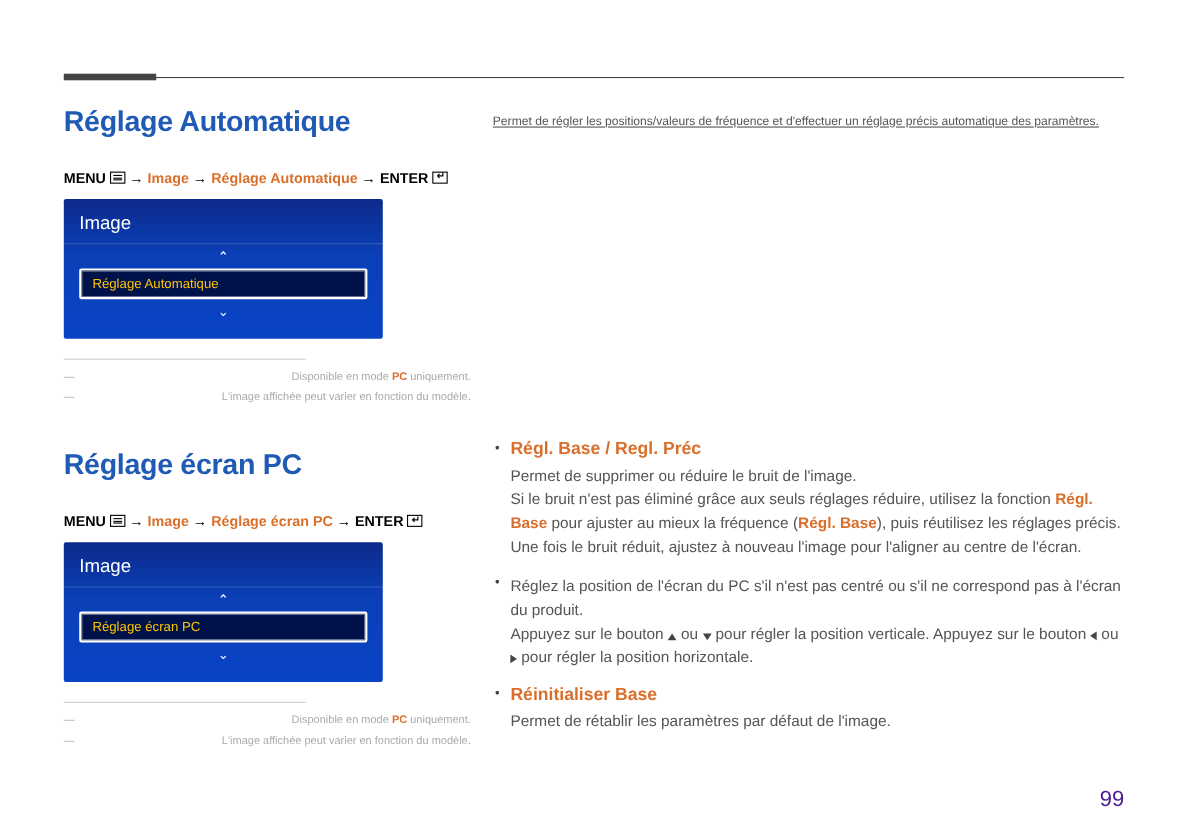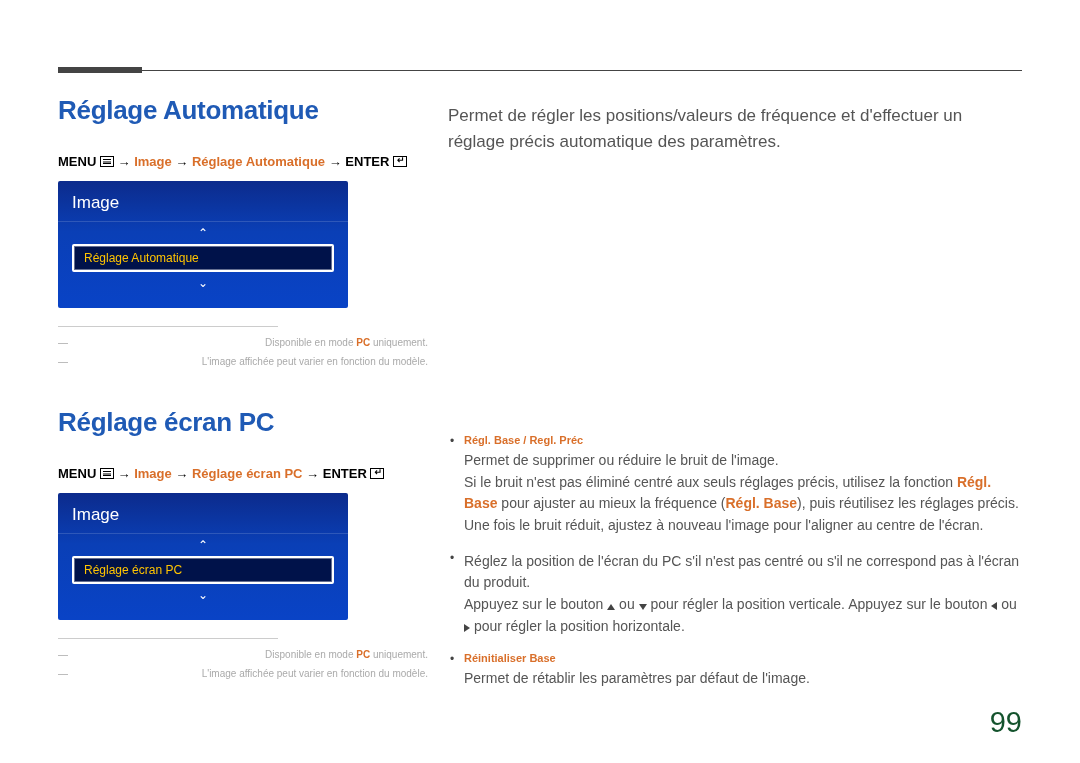--- a/index.html
+++ b/index.html
@@ -137,40 +137,41 @@
   }
   .footnote::before{
     content:"―";
     position:absolute;
     left:0; top:0;
     color:#aaa;
   }
   .footnote .pc { color:#d96f2a; font-weight:600; }
   .section2 { margin-top: 40px; }
   .right-desc {
-    font-size: 17px;
+    font-size: 11px;
     color: #555;
     line-height: 1.5;
     margin-bottom: 32px;
+    text-decoration: underline;
   }
   .bullet-list { list-style:none; }
   .bullet-item {
     position:relative;
     padding-left: 16px;
     margin-bottom: 14px;
   }
   .bullet-item::before{
     content:"•";
     position:absolute;
     left:2px; top:0;
     font-size:12px;
     color:#444;
   }
   .bullet-title {
-    font-size: 11px;
+    font-size: 16px;
     font-weight: 700;
     color: #d96f2a;
     margin-bottom: 4px;
   }
   .bullet-body {
     font-size: 14px;
     color: #555;
     line-height: 1.55;
   }
   .bullet-body .accent { color:#d96f2a; font-weight:600; }
@@ -180,22 +181,22 @@
     vertical-align:-1px;
   }
   .tri-up   { border-left:4px solid transparent; border-right:4px solid transparent; border-bottom:6px solid #444; }
   .tri-down { border-left:4px solid transparent; border-right:4px solid transparent; border-top:6px solid #444; }
   .tri-left { border-top:4px solid transparent; border-bottom:4px solid transparent; border-right:6px solid #444; }
   .tri-right{ border-top:4px solid transparent; border-bottom:4px solid transparent; border-left:6px solid #444; }
   .page-number{
     position:absolute;
     right:58px;
     bottom:24px;
-    font-size:29px;
-    color:#14532d;
+    font-size:20px;
+    color:#4c1d95;
     font-weight:300;
   }
 </style>
 </head>
 <body>
 
 <div class="page-rule-top"></div>
 <div class="page">
 
   <div class="left-col">
@@ -254,21 +255,21 @@
 
   <div class="right-col">
     <div class="right-desc" style="margin-top:8px;">Permet de régler les positions/valeurs de fréquence et d'effectuer un réglage précis automatique des paramètres.</div>
 
     <div style="margin-top:280px;">
       <ul class="bullet-list">
         <li class="bullet-item">
           <div class="bullet-title">Régl. Base / Regl. Préc</div>
           <div class="bullet-body">
             <span>Permet de supprimer ou réduire le bruit de l'image.</span><br>
-            <span>Si le bruit n'est pas éliminé centré aux seuls réglages précis, utilisez la fonction </span><span class="accent">Régl. Base</span><span> pour ajuster au mieux la fréquence (</span><span class="accent">Régl. Base</span><span>), puis réutilisez les réglages précis. Une fois le bruit réduit, ajustez à nouveau l'image pour l'aligner au centre de l'écran.</span>
+            <span>Si le bruit n'est pas éliminé grâce aux seuls réglages réduire, utilisez la fonction </span><span class="accent">Régl. Base</span><span> pour ajuster au mieux la fréquence (</span><span class="accent">Régl. Base</span><span>), puis réutilisez les réglages précis. Une fois le bruit réduit, ajustez à nouveau l'image pour l'aligner au centre de l'écran.</span>
           </div>
         </li>
         <li class="bullet-item">
           <div class="bullet-body">
             <span>Réglez la position de l'écran du PC s'il n'est pas centré ou s'il ne correspond pas à l'écran du produit.</span><br>
             <span>Appuyez sur le bouton </span><span class="tri-up"></span><span> ou </span><span class="tri-down"></span><span> pour régler la position verticale. Appuyez sur le bouton </span><span class="tri-left"></span><span> ou </span><span class="tri-right"></span><span> pour régler la position horizontale.</span>
           </div>
         </li>
         <li class="bullet-item">
           <div class="bullet-title">Réinitialiser Base</div>

